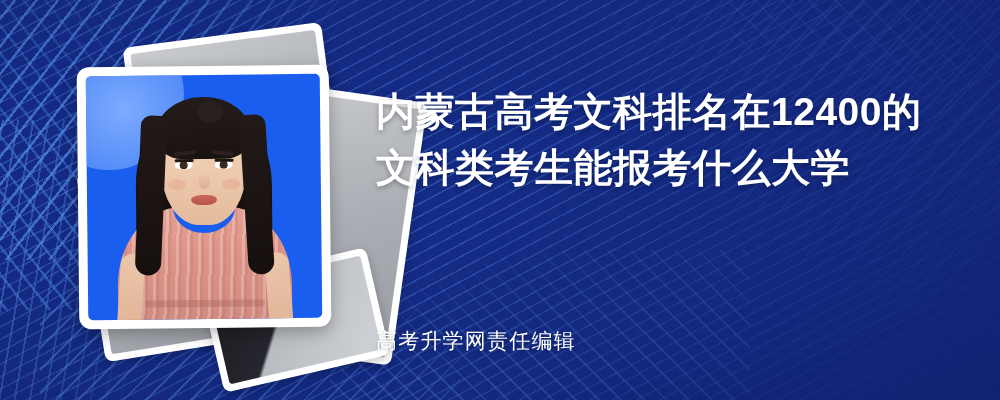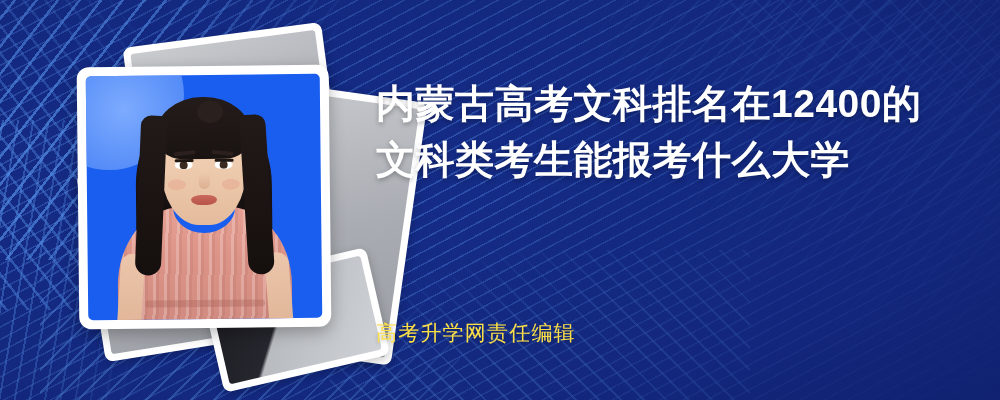--- a/index.html
+++ b/index.html
@@ -414,21 +414,21 @@
     background: linear-gradient(180deg, #ecc6ab 0%, #e0b497 100%);
     border-radius: 12px;
   }
   .arm-l { left: 50%; margin-left: -86px; transform: rotate(4deg); }
   .arm-r { left: 50%; margin-left: 62px; transform: rotate(-4deg); }
 
   
   #text-block {
     position: absolute;
     left: 376px;
-    top: 0;
+    top: 8px;
     width: 600px;
     height: 372px;
   }
 
   #title {
     position: absolute;
     left: 0;
     top: 76px;
     width: 570px;
     color: #ffffff;
@@ -447,21 +447,21 @@
     font-size: 31px;
     font-weight: bold;
     letter-spacing: 2px;
     text-shadow: 0 2px 5px rgba(0,0,0,0.30);
   }
 
   #author-role {
     position: absolute;
     left: 0px;
     top: 319px;
-    color: #fde047;
+    color: #ffffff;
     font-size: 21px;
     font-weight: normal;
     letter-spacing: 1.2px;
     text-shadow: 0 1px 4px rgba(0,0,0,0.28);
   }
 </style>
 </head>
 <body>
 
 <div id="banner">

